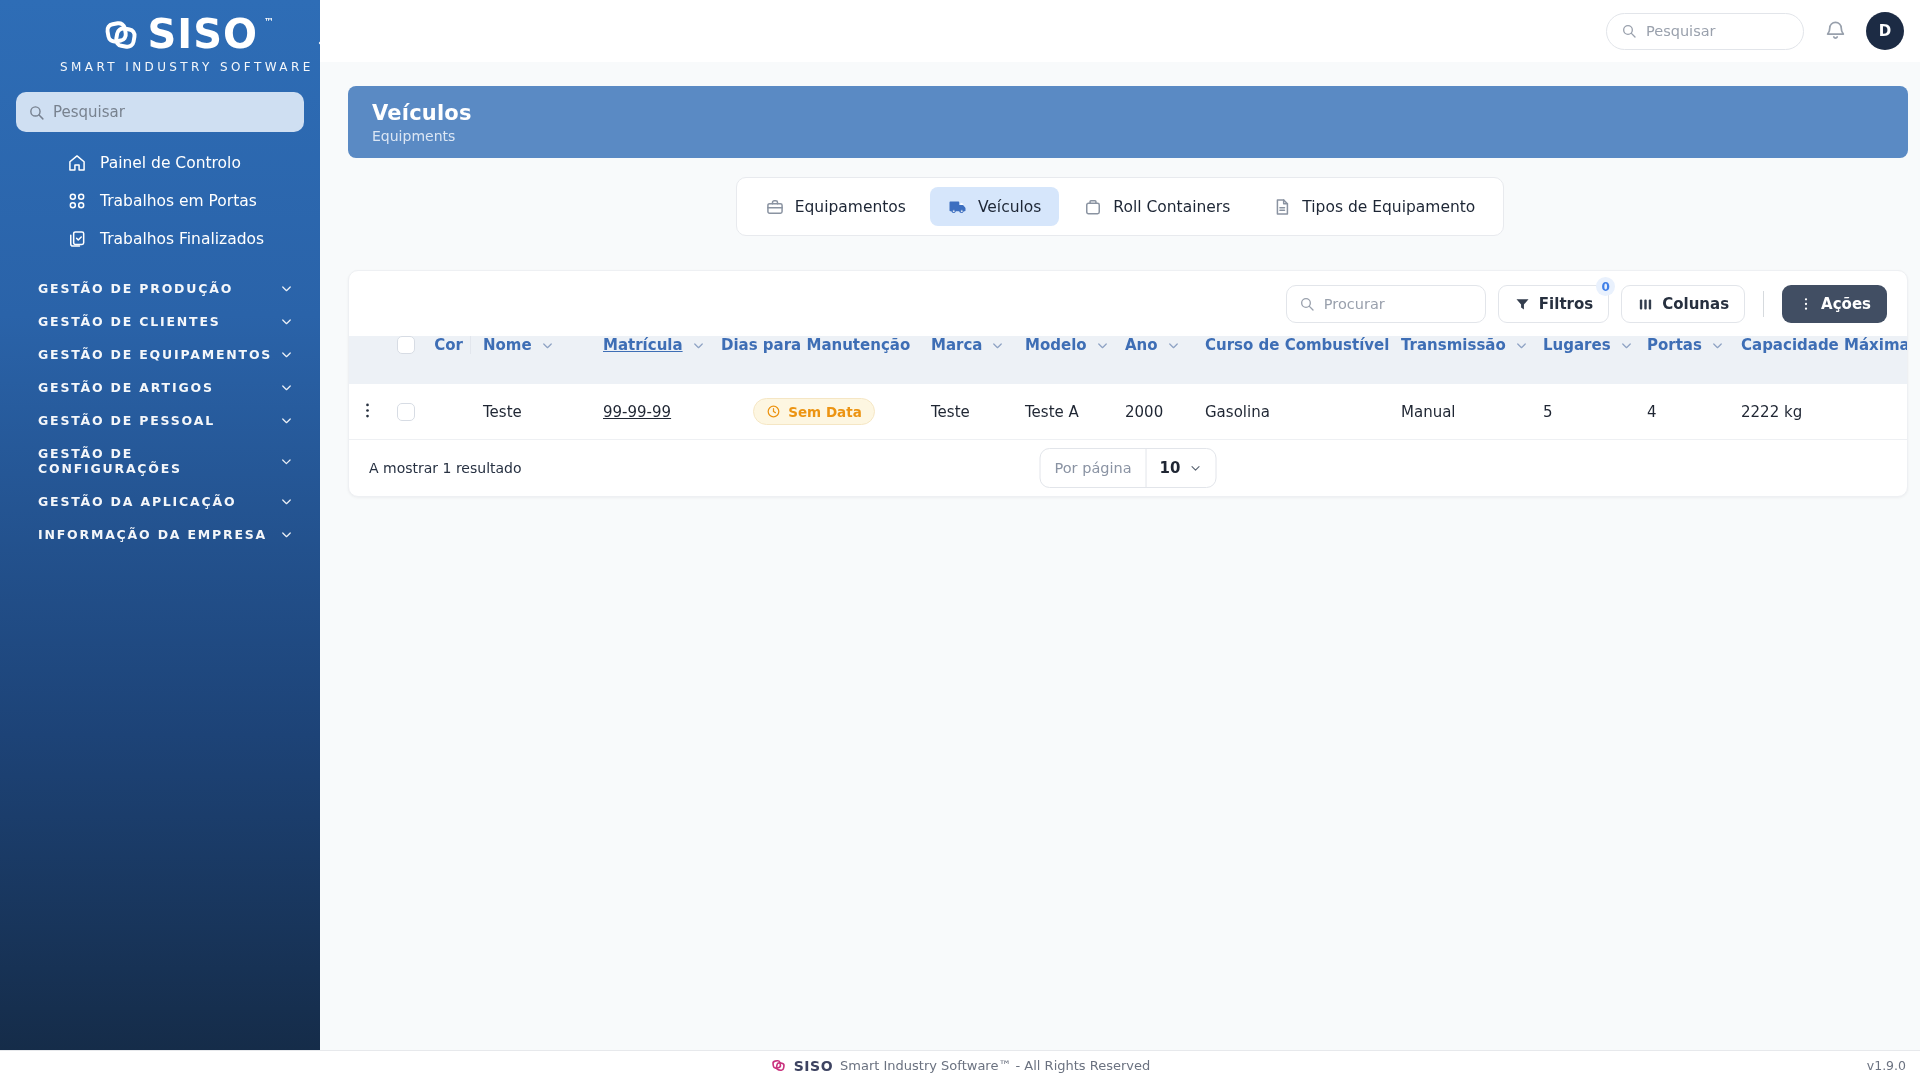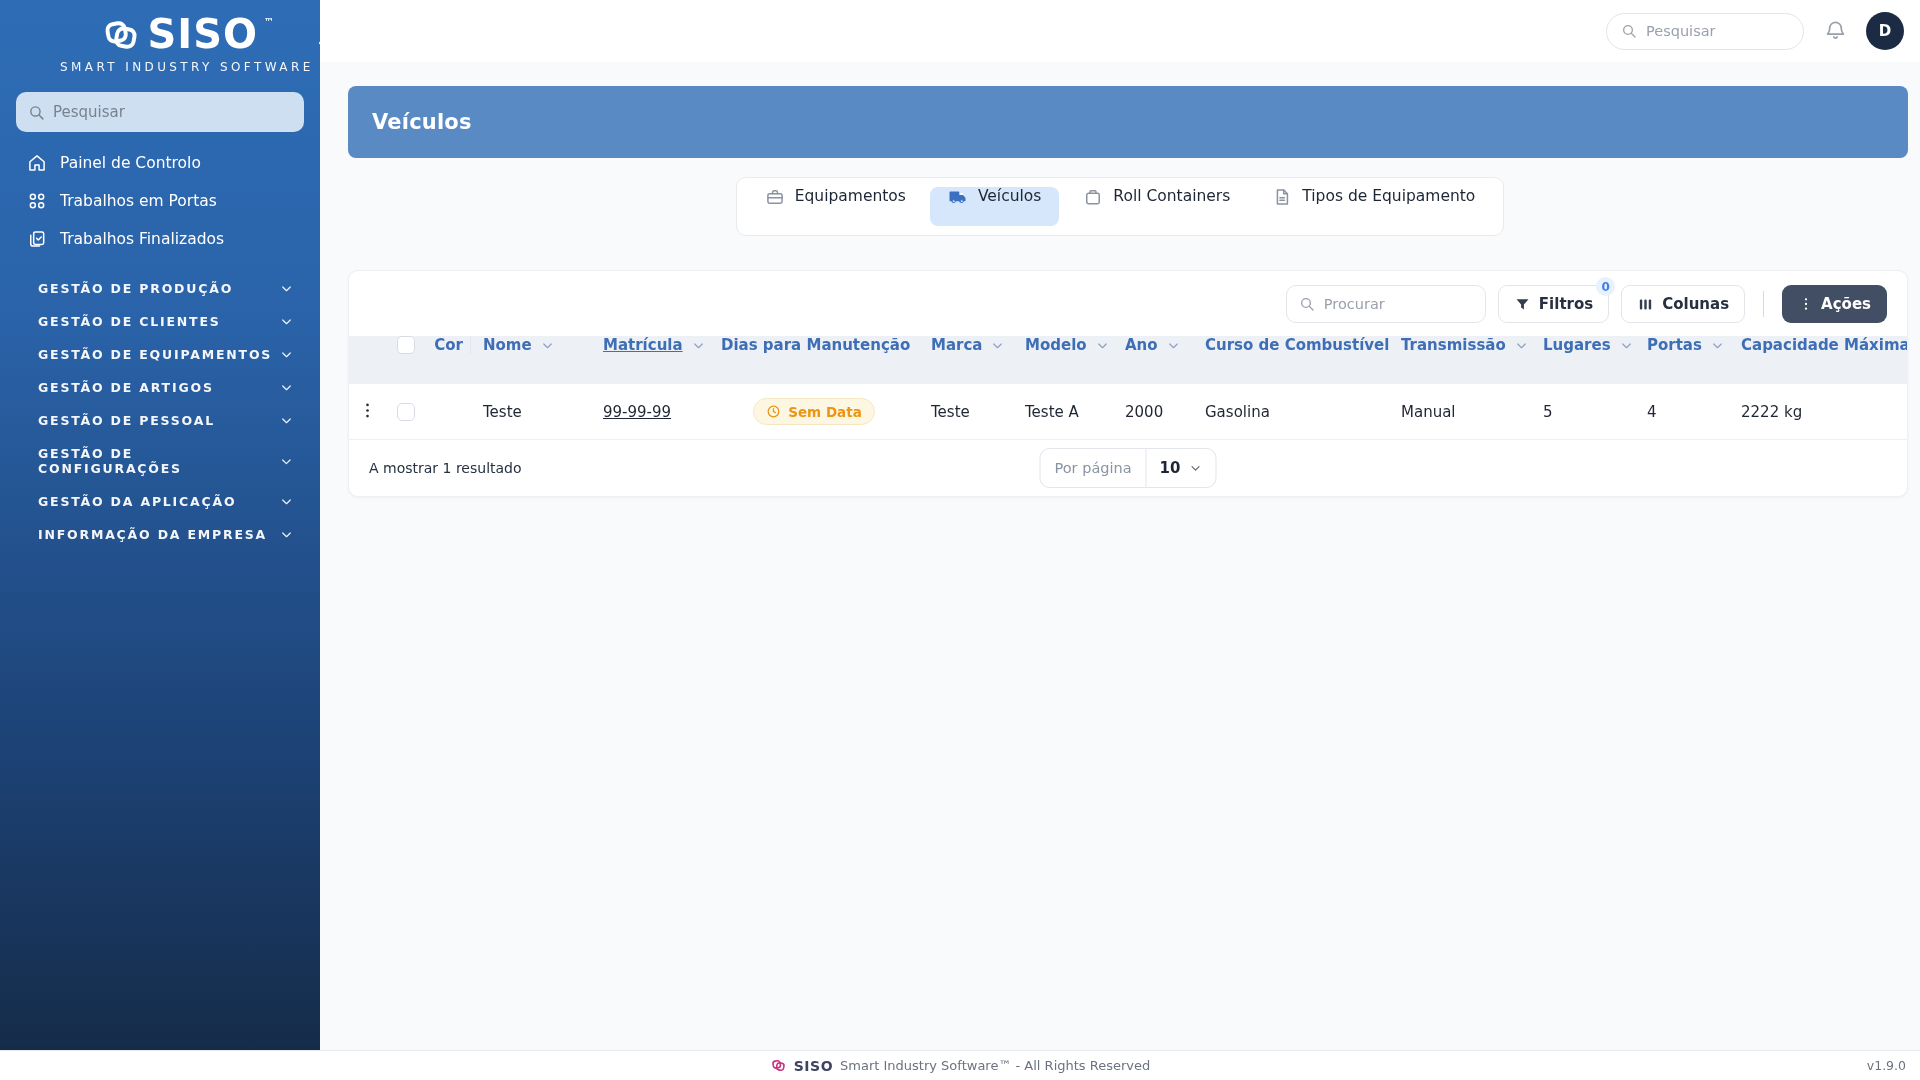--- a/index.html
+++ b/index.html
@@ -26,21 +26,21 @@
   .brand-tagline{font-size:12px; letter-spacing:3.4px; margin-top:4px; color:rgba(255,255,255,.95); white-space:nowrap;}
   .collapse-btn{margin-left:auto; width:28px; height:28px; display:flex; align-items:center; justify-content:center;
     background:none; border:none; color:#fff; cursor:pointer;}
   .collapse-btn svg{width:16px; height:16px;}
   .sb-search{margin:18px 16px 10px; height:40px; background:#cfdff2; border-radius:10px;
     display:flex; align-items:center; padding:0 12px; gap:8px;}
   .sb-search svg{width:17px; height:17px; color:#76808f; flex:none;}
   .sb-search input{border:none; outline:none; background:transparent; font-size:15px; color:#33404f; width:100%;
     font-family:inherit;}
   .sb-search input::placeholder{color:#78828f;}
-  .sb-items{margin-top:12px;}
+  .sb-items{margin-top:12px;margin-left:40px;}
   .sb-item{display:flex; align-items:center; gap:13px; padding:9px 20px 9px 27px; cursor:pointer; font-size:15.5px; font-weight:500;}
   .sb-ic{width:20px; height:20px; display:flex; color:#fff; flex:none;}
   .sb-ic svg{width:100%; height:100%;}
   .sb-sections{margin-top:14px;}
   .sb-section{display:flex; align-items:center; padding:9px 26px 9px 38px; cursor:pointer;}
   .sb-section-label{font-size:12.5px; font-weight:700; letter-spacing:1.8px; color:rgba(255,255,255,.95);}
   .sb-chevron{margin-left:auto; width:15px; height:15px; color:rgba(255,255,255,.9); display:flex;}
   .sb-chevron svg{width:100%; height:100%;}
 
   
@@ -56,21 +56,21 @@
   .avatar{width:38px; height:38px; border-radius:50%; background:var(--avatar-bg); color:#fff; font-size:15px; font-weight:700;
     display:flex; align-items:center; justify-content:center; cursor:pointer;}
 
   .banner{margin:24px 12px 0 28px; height:72px; background:var(--banner); border-radius:8px; padding:13px 24px;
     display:flex; flex-direction:column; justify-content:center; gap:3px;}
   .banner-title{color:#fff; font-size:21px; font-weight:700; letter-spacing:.2px;}
   .banner-sub{color:#dbe6f4; font-size:14px;}
 
   .tabs-wrap{display:flex; justify-content:center; margin-top:19px;}
   .tabs{background:#fff; border:1px solid #e8eaee; border-radius:10px; padding:9px 10px; display:flex; gap:6px; align-items:center;}
-  .tab{display:flex; gap:10px; height:39px; padding:0 18px; border-radius:8px; cursor:pointer;
+  .tab{display:flex; align-items:center; gap:10px; height:39px; padding:0 18px; border-radius:8px; cursor:pointer;
     font-size:15.5px; font-weight:500; color:#1d2635;}
   .tab .tab-ic{width:20px; height:20px; display:flex; color:#8a93a1;}
   .tab .tab-ic svg{width:100%; height:100%;}
   .tab.active{background:var(--active-tab-bg);}
   .tab.active .tab-ic{color:#3d6fc0;}
 
   .card{margin:34px 12px 0 28px; background:#fff; border:1px solid #eef0f3; border-radius:10px;
     box-shadow:0 1px 3px rgba(16,24,40,.05); overflow:hidden;}
   .card-toolbar{display:flex; align-items:center; justify-content:flex-end; padding:14px 20px 13px; gap:12px;}
   .tb-search{width:200px; height:38px; border:1px solid var(--border); border-radius:10px; display:flex; align-items:center;
@@ -282,20 +282,21 @@
     </div>
     <button class="bell-btn"><span class="js-ic"><svg viewBox="0 0 24 24" fill="none" stroke="currentColor" stroke-width="1.8" stroke-linecap="round" stroke-linejoin="round">
             <path d="M18 10.5 a6 6 0 0 0 -12 0 c0 4 -1.6 5.3 -2.2 6.3 h16.4 c-.6 -1 -2.2 -2.3 -2.2 -6.3"></path>
             <path d="M10.2 19.8 a2 2 0 0 0 3.6 0"></path>
           </svg></span></button>
     <div class="avatar">D</div>
   </header>
 
   <section class="banner">
     <div class="banner-title">Veículos</div>
+    <div class="banner-sub">Equipments</div>
   </section>
 
   <div class="tabs-wrap">
     <div class="tabs" id="tabs">
         <div class="tab">
           <span class="tab-ic">
             <svg viewBox="0 0 24 24" fill="none" stroke="currentColor" stroke-width="1.8" stroke-linecap="round" stroke-linejoin="round">
               <rect x="3.5" y="8" width="17" height="11.5" rx="2"></rect>
               <path d="M9 8 V6.5 a2 2 0 0 1 2 -2 h2 a2 2 0 0 1 2 2 V8"></path>
               <path d="M3.5 13 h17"></path>

